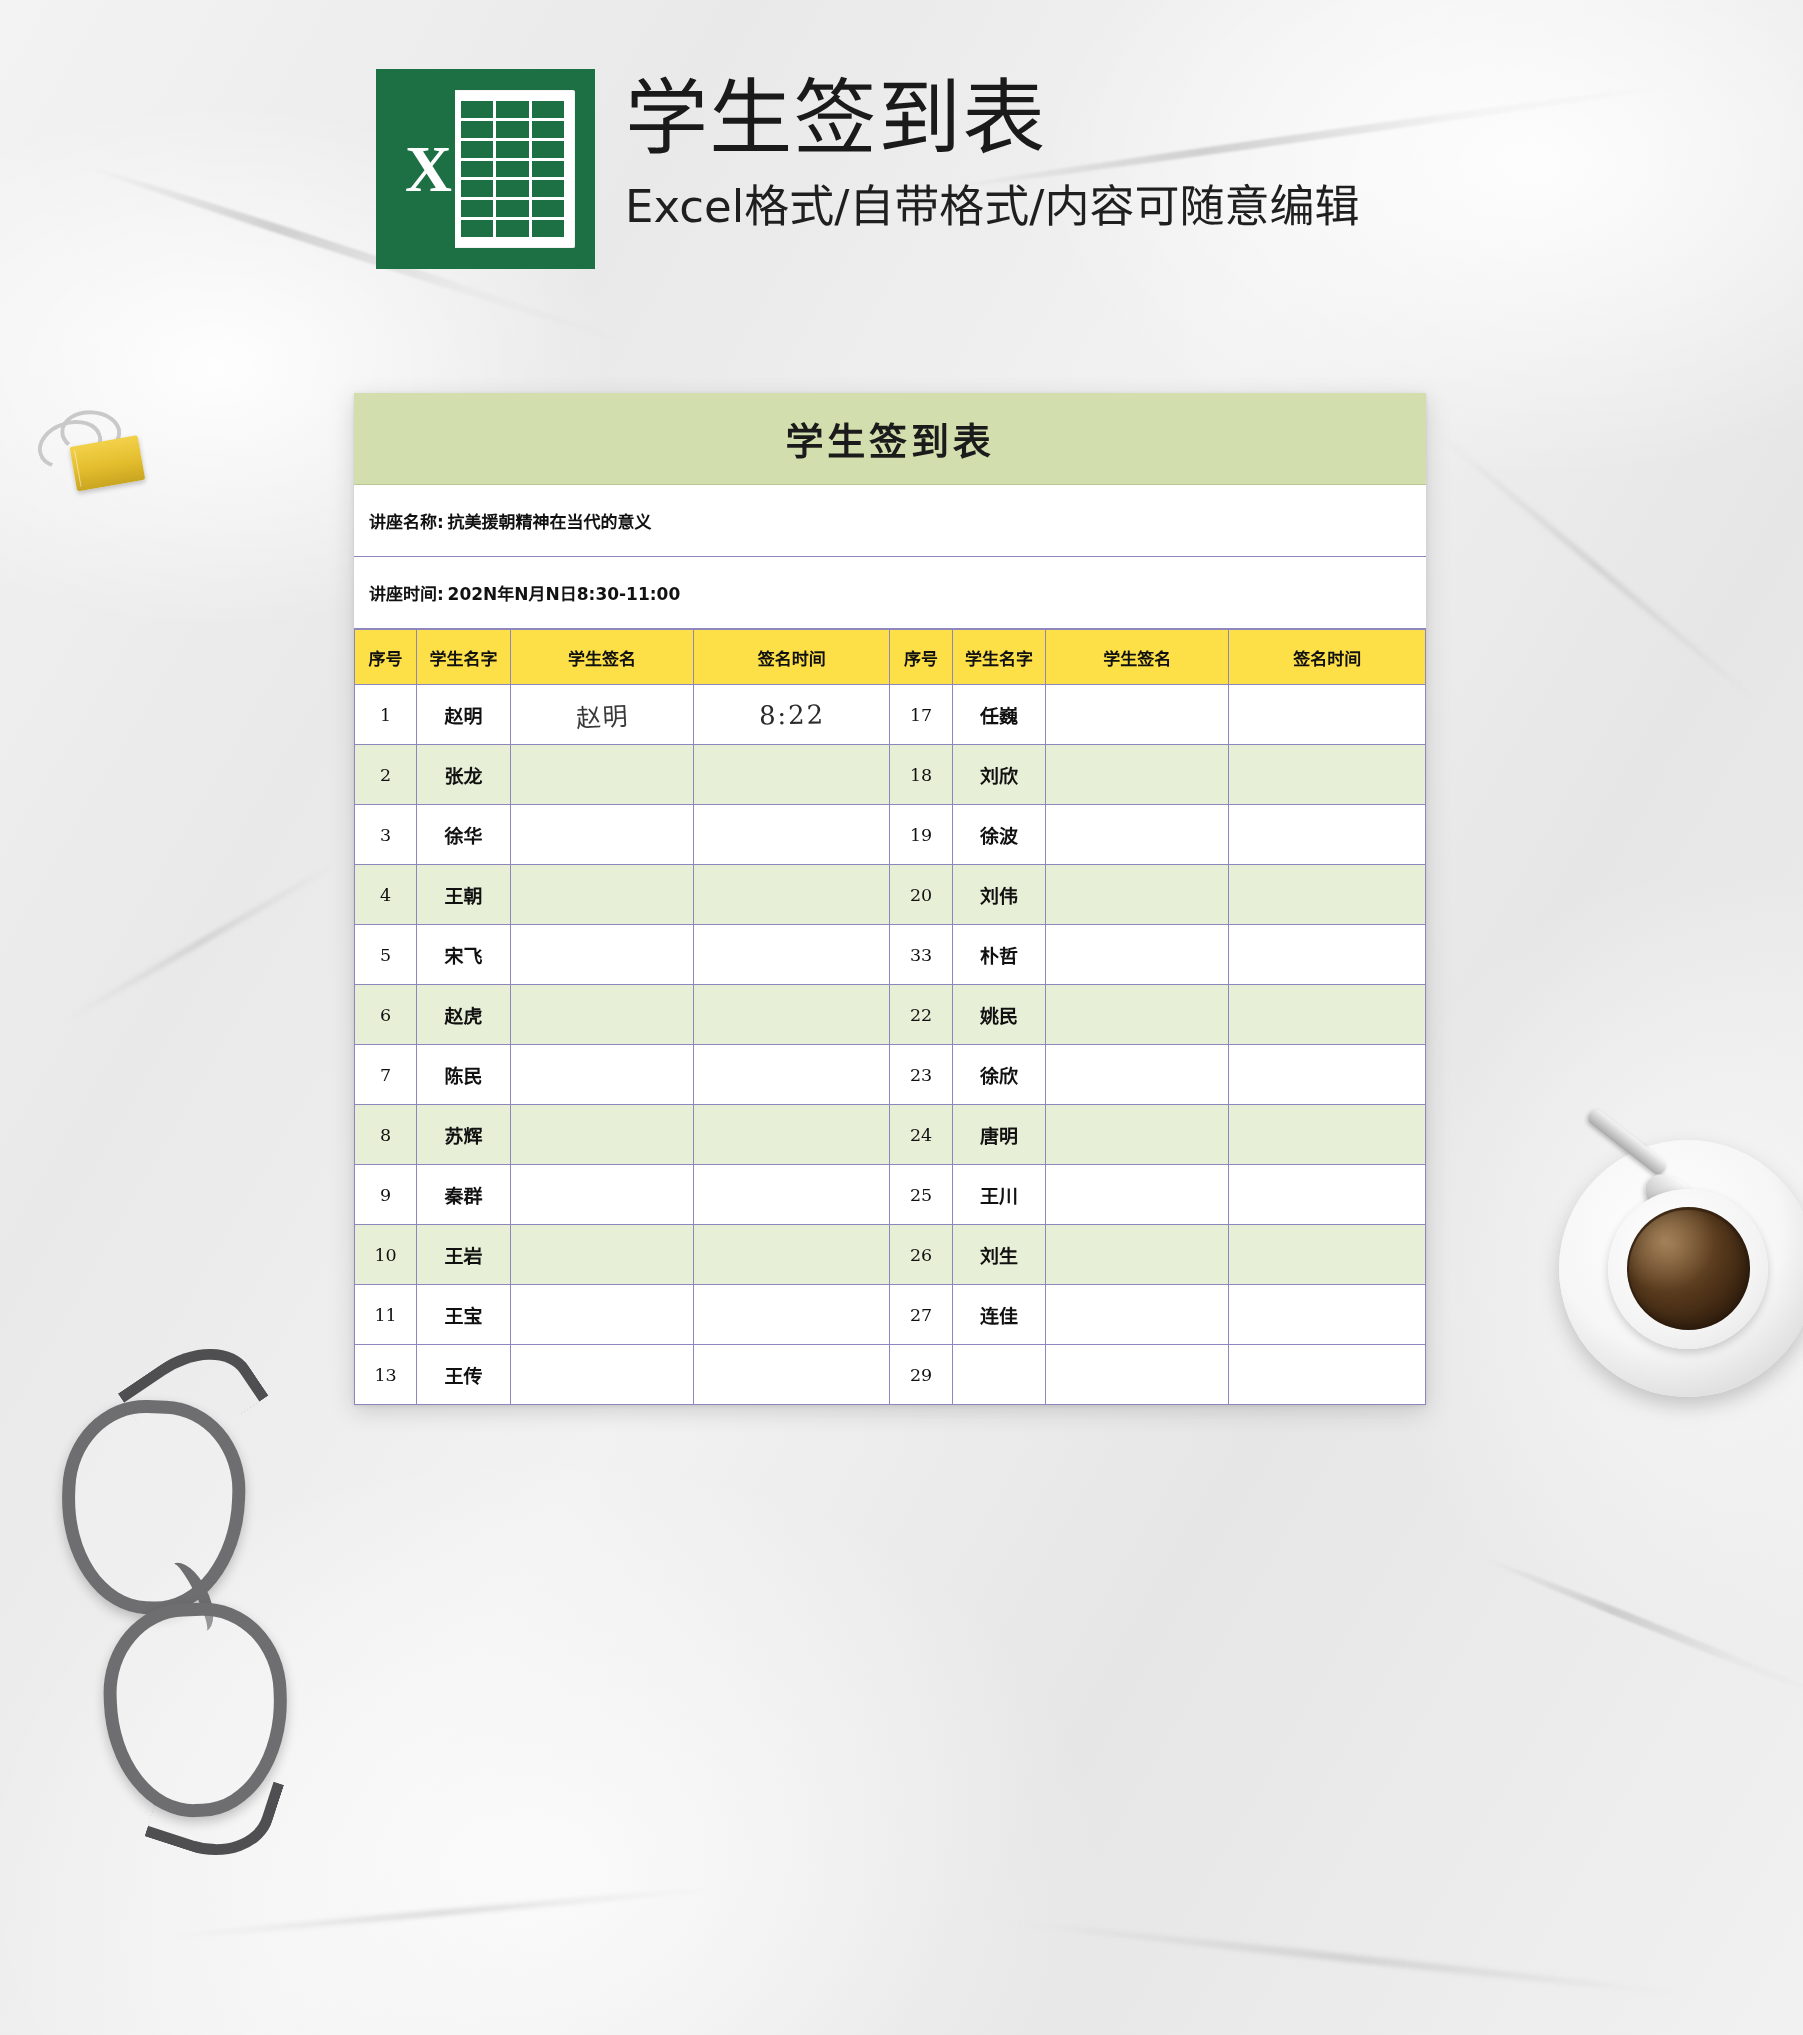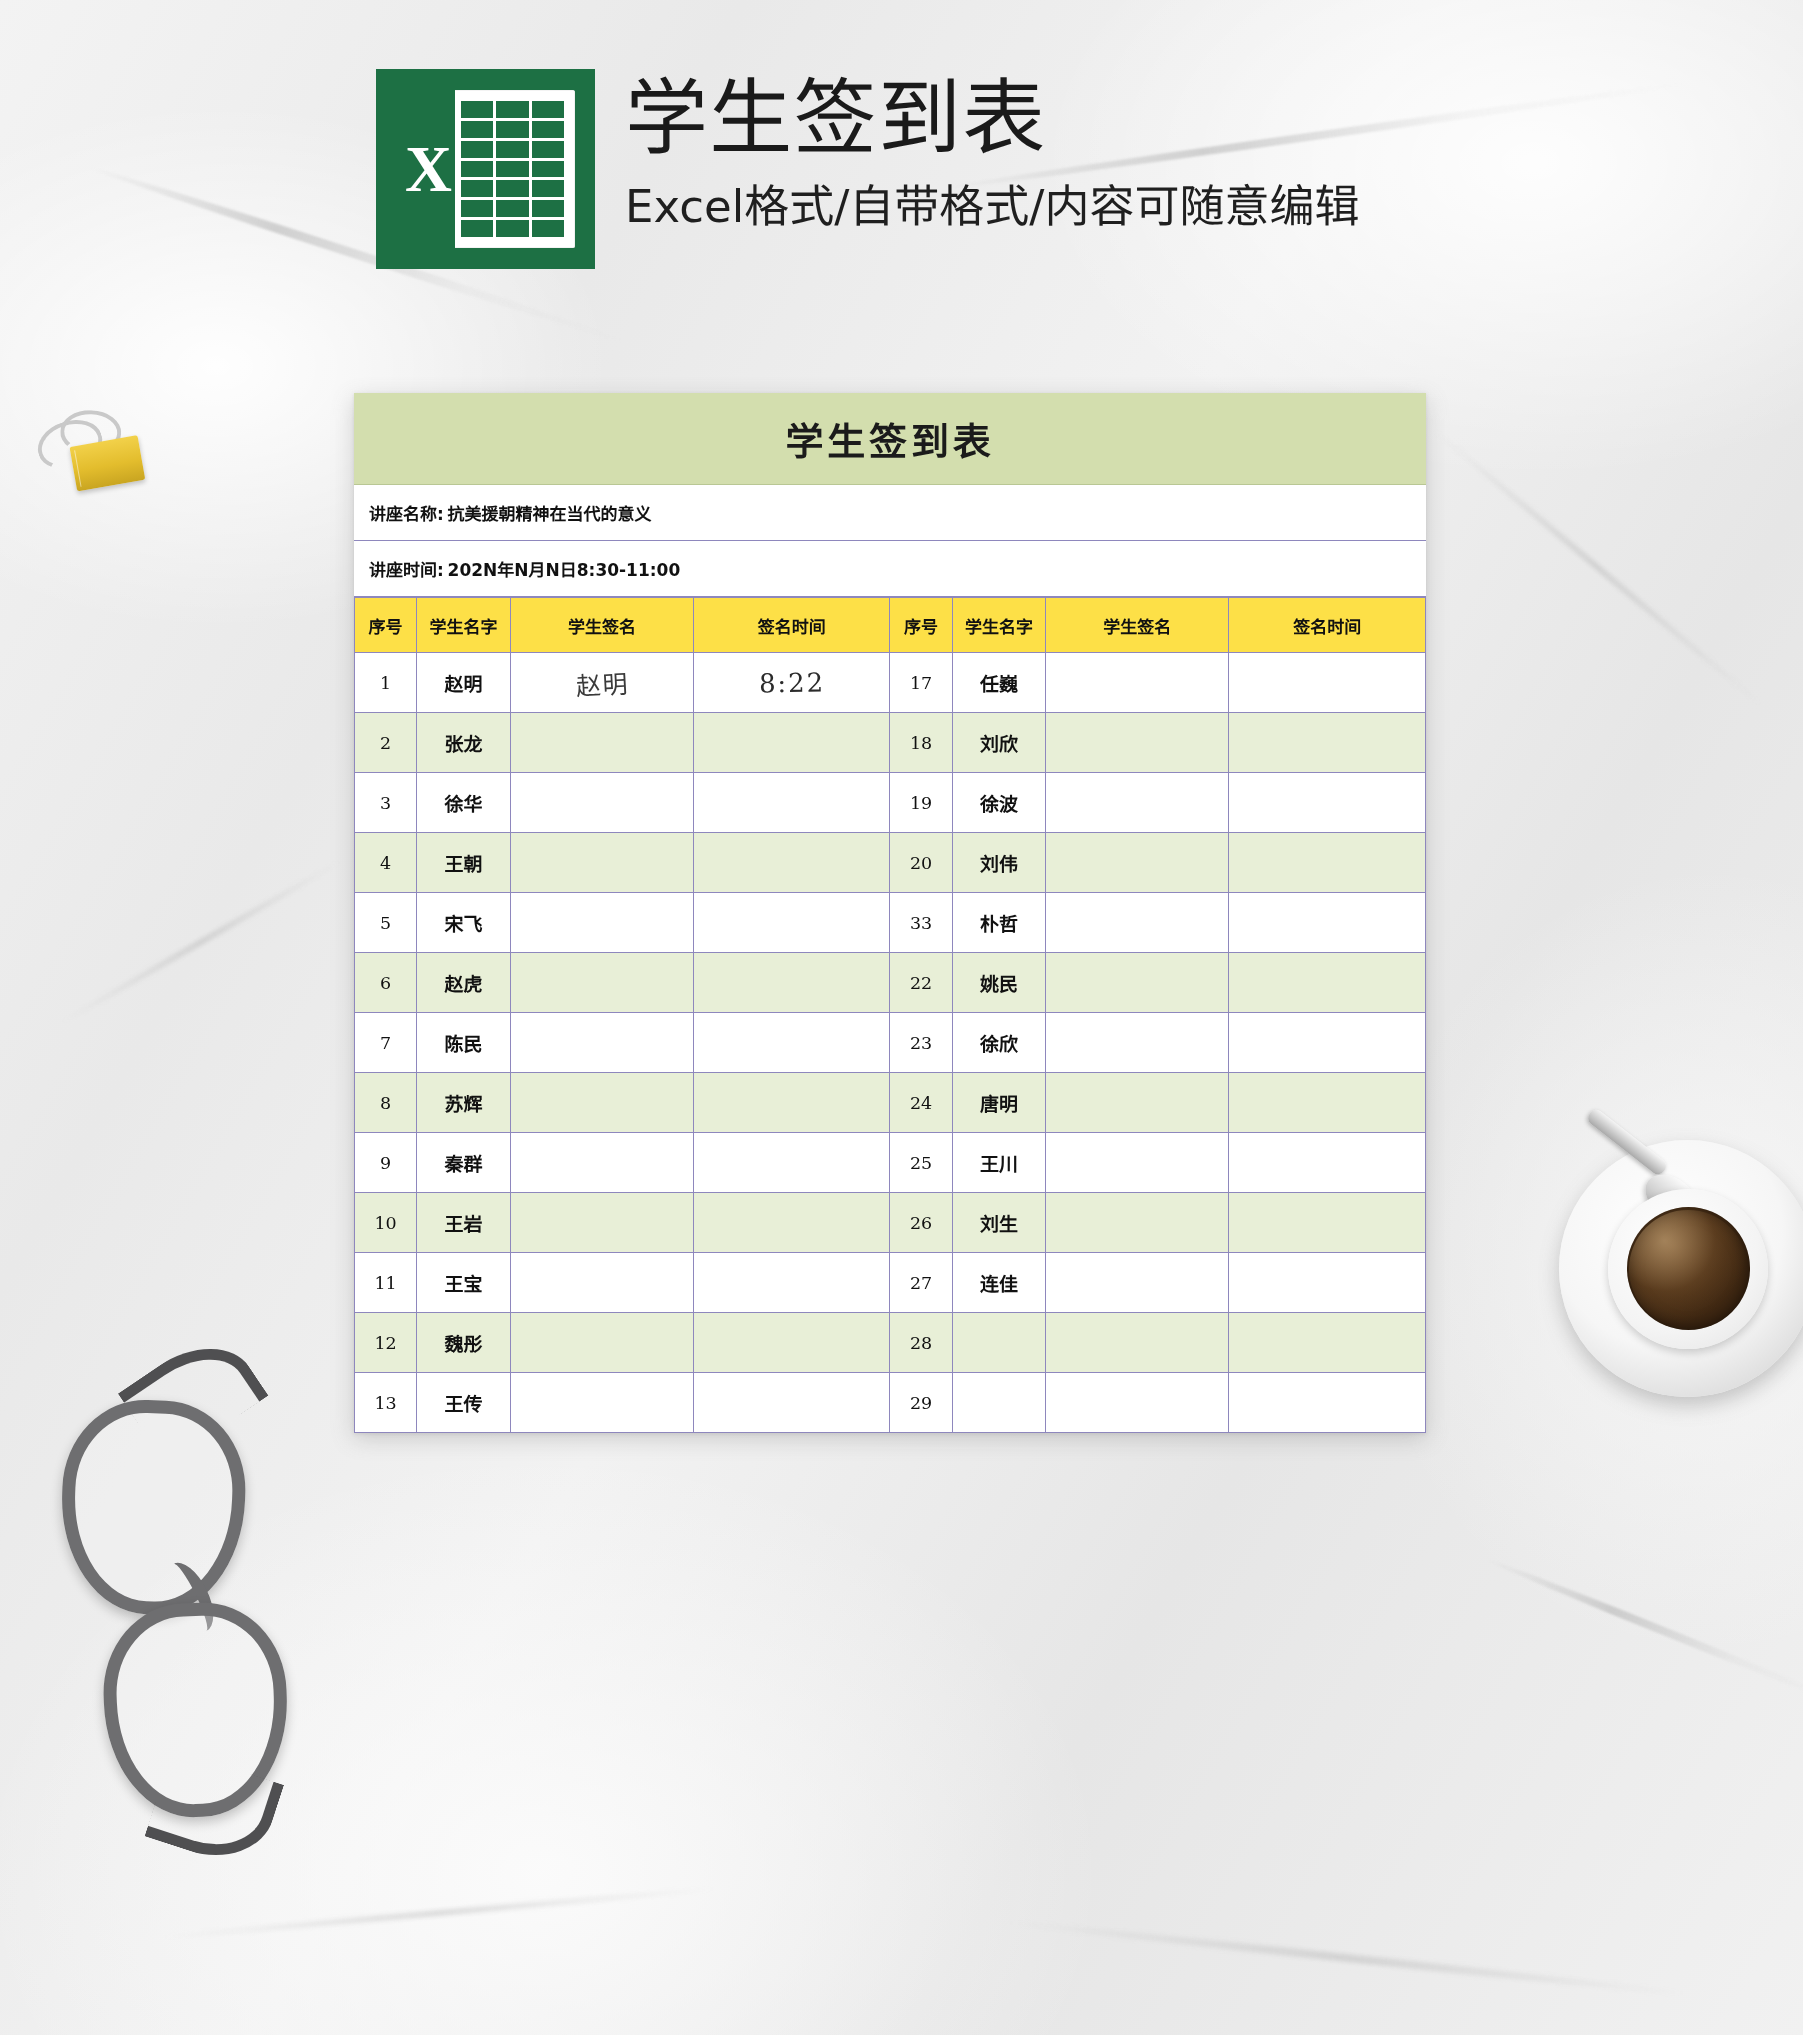--- a/index.html
+++ b/index.html
@@ -142,21 +142,21 @@
     border-bottom: 0.6px solid #b9c794;
   }
   #sheet-title {
     font-size: 38px;
     letter-spacing: 3.8px;
     color: #1b1b1b;
     font-family: "DejaVu Serif", "Liberation Serif", serif;
     font-weight: bold;
   }
   .meta-row {
-    height: 56px;
+    height: 72px;
     border-bottom: 0.6px solid #8e87bd;
     display: flex;
     align-items: center;
     padding-left: 15px;
     box-sizing: border-box;
   }
   .meta-label {
     font-size: 17px;
     color: #111;
     font-family: "DejaVu Sans", "Liberation Sans", sans-serif;
@@ -597,30 +597,20 @@
         <td class="idx">11</td>
         <td class="nm">王宝</td>
         <td></td>
         <td></td>
         <td class="idx">27</td>
         <td class="nm">连佳</td>
         <td></td>
         <td></td>
       </tr>
 
-      <tr class="band">
-        <td class="idx">12</td>
-        <td class="nm">魏彤</td>
-        <td></td>
-        <td></td>
-        <td class="idx">28</td>
-        <td class="nm"></td>
-        <td></td>
-        <td></td>
-      </tr>
 
       <tr class="plain">
         <td class="idx">13</td>
         <td class="nm">王传</td>
         <td></td>
         <td></td>
         <td class="idx">29</td>
         <td class="nm"></td>
         <td></td>
         <td></td>

